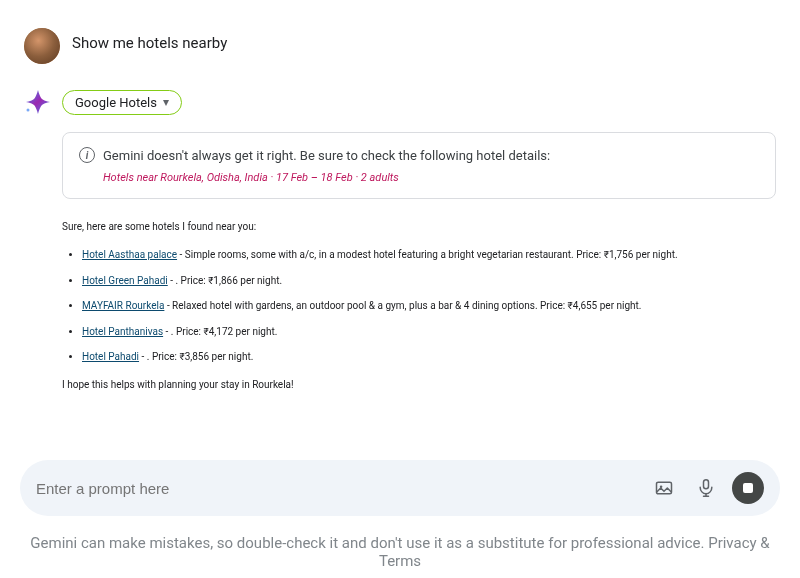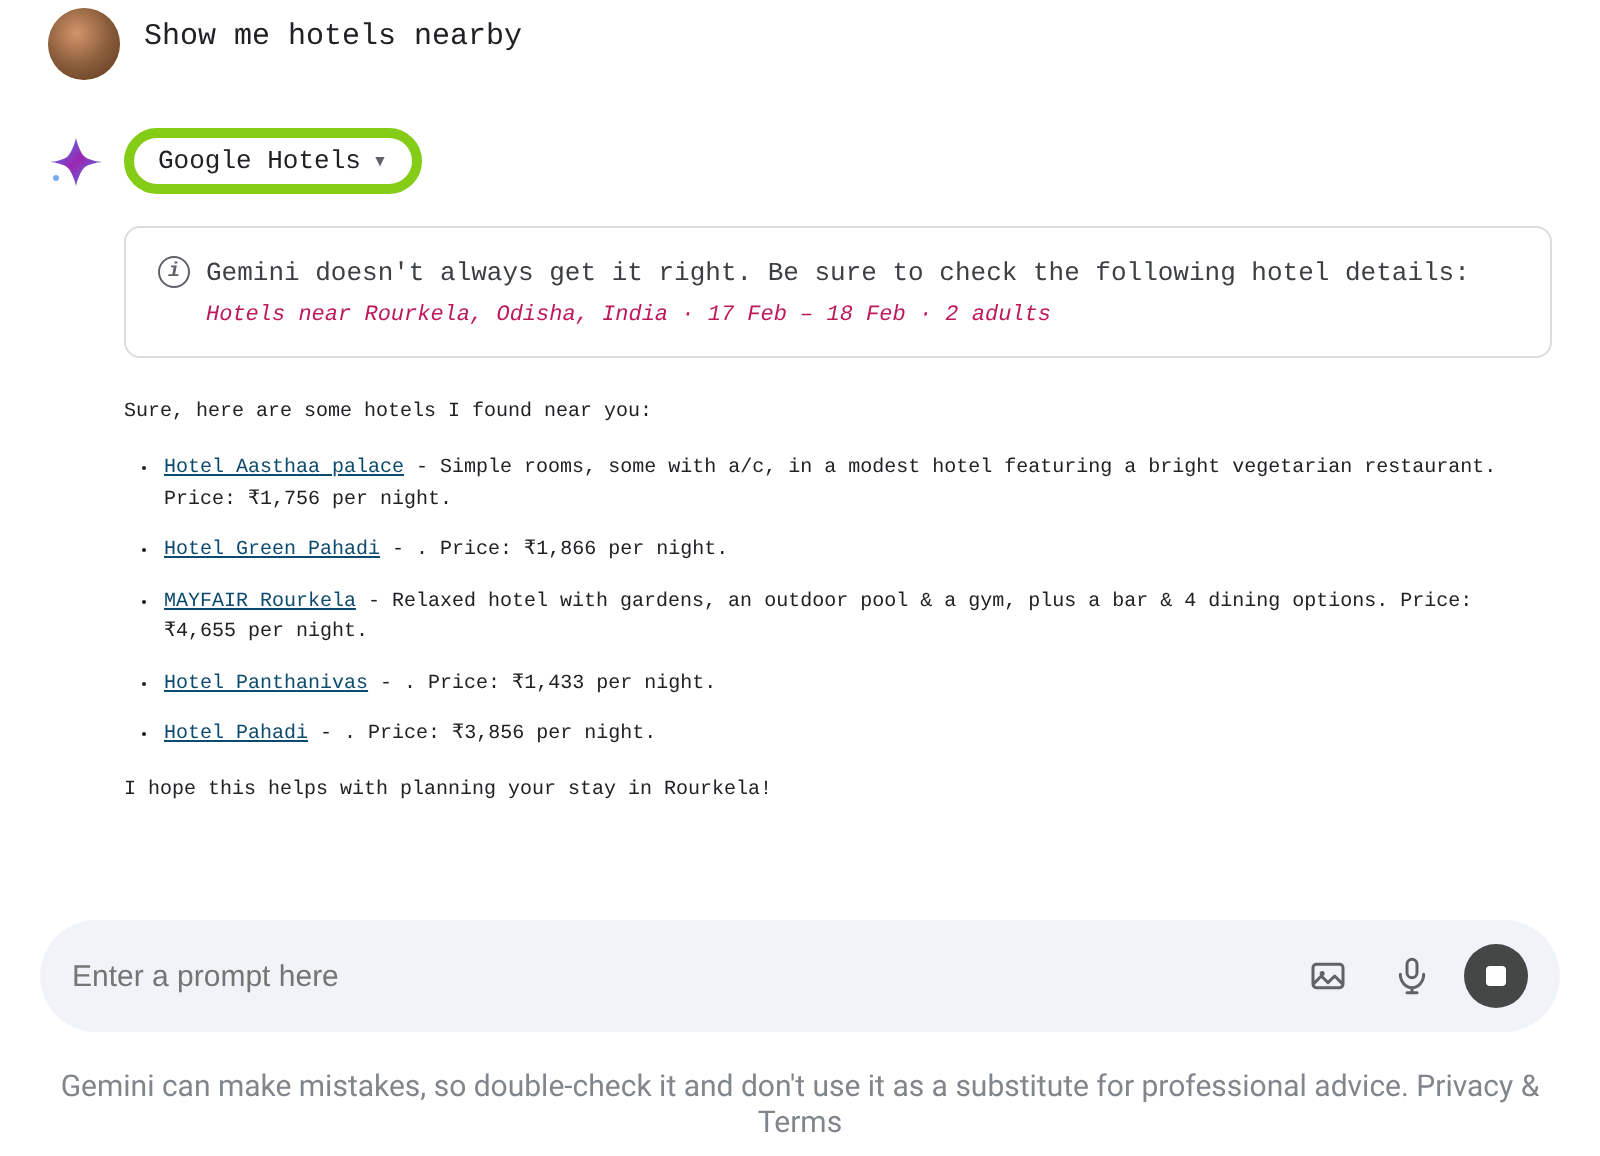--- a/index.html
+++ b/index.html
@@ -9,22 +9,21 @@
       width: 800px;
       height: 578px;
       overflow: hidden;
       display: flex;
       flex-direction: column;
     }
 
     .chat-area {
       flex: 1;
       overflow-y: auto;
-      padding: 4px 24px;
-      font-family: Liberation Mono, monospace;
+      padding: 28px 24px;
     }
 
     
     .user-message {
       display: flex;
       align-items: flex-start;
       gap: 12px;
       margin-bottom: 24px;
     }
 
@@ -73,21 +72,21 @@
     .gemini-star-icon {
       width: 28px;
       height: 28px;
       flex-shrink: 0;
     }
 
     .tool-badge {
       display: flex;
       align-items: center;
       gap: 6px;
-      border: 5px solid #84cc16;
+      border: 1px solid #84cc16;
       border-radius: 20px;
       padding: 4px 12px;
       font-size: 13px;
       color: #202124;
       cursor: pointer;
     }
 
     .tool-badge-chevron {
       font-size: 12px;
       color: #5f6368;
@@ -282,21 +281,21 @@
         <li>
           <a class="hotel-link">Hotel Green Pahadi</a>
           <span>- . Price: ₹1,866 per night.</span>
         </li>
         <li>
           <a class="hotel-link">MAYFAIR Rourkela</a>
           <span>- Relaxed hotel with gardens, an outdoor pool &amp; a gym, plus a bar &amp; 4 dining options. Price: ₹4,655 per night.</span>
         </li>
         <li>
           <a class="hotel-link">Hotel Panthanivas</a>
-          <span>- . Price: ₹1,433 per night.</span>
+          <span>- . Price: ₹4,172 per night.</span>
         </li>
         <li>
           <a class="hotel-link">Hotel Pahadi</a>
           <span>- . Price: ₹3,856 per night.</span>
         </li>
       </ul>
 
       <p class="response-footer">I hope this helps with planning your stay in Rourkela!</p>
     </div>
 

